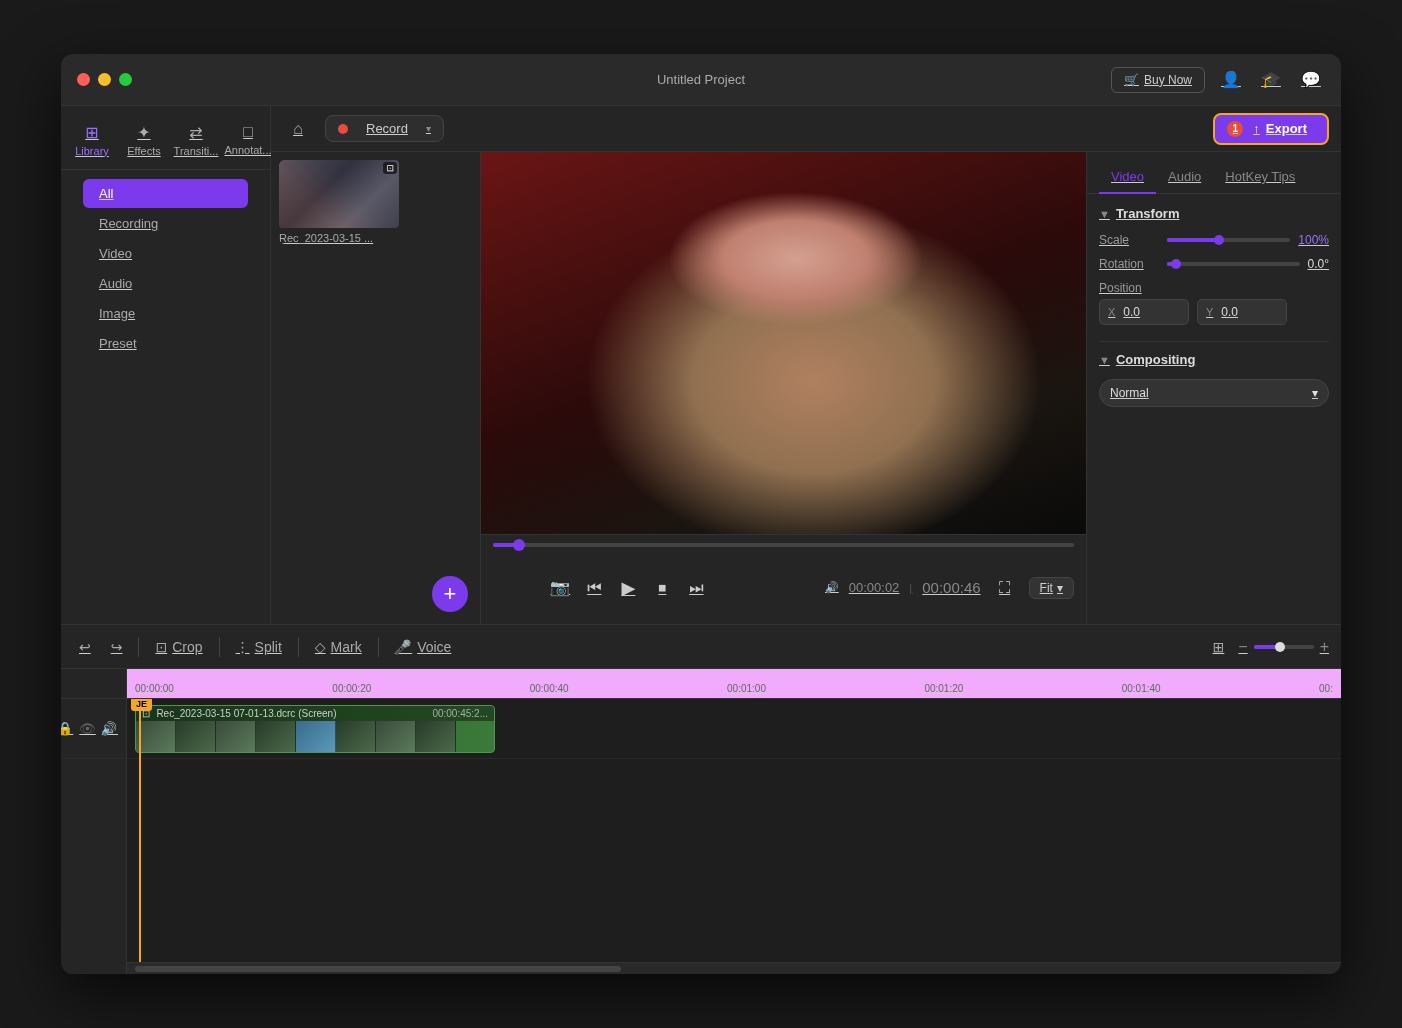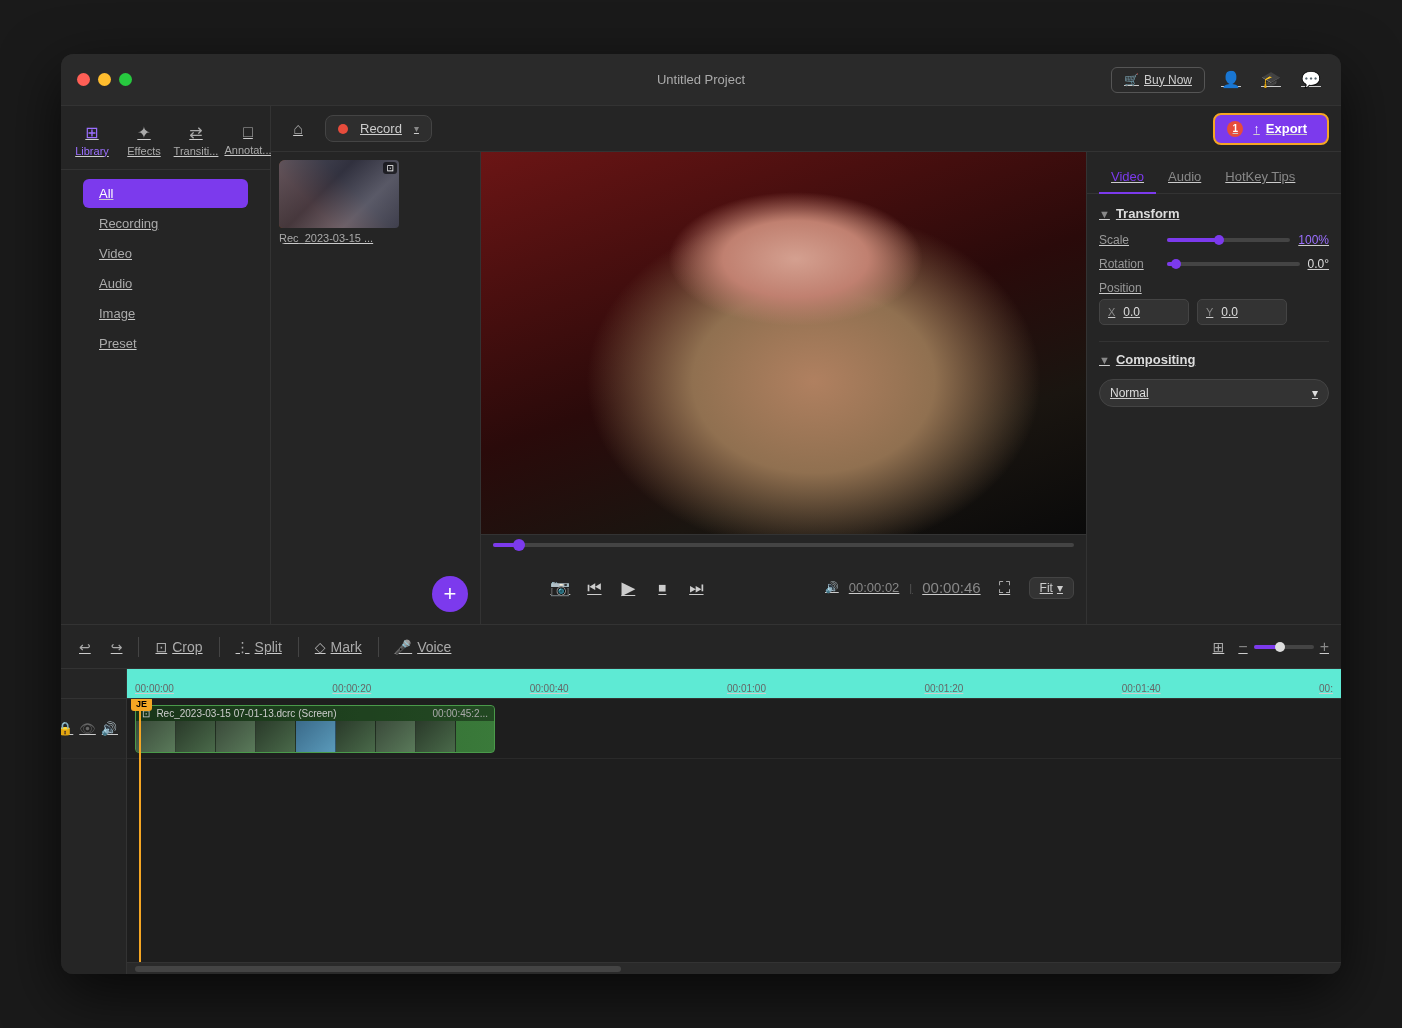--- a/index.html
+++ b/index.html
@@ -192,21 +192,21 @@
     }
     .record-btn {
       background: #2e2e2e;
       border: 1px solid #444;
       border-radius: 8px;
       color: #ccc;
       padding: 5px 12px;
       cursor: pointer;
       display: flex;
       align-items: center;
-      gap: 12px;
+      gap: 18px;
       font-size: 13px;
     }
     .record-dot {
       width: 10px;
       height: 10px;
       background: #e74c3c;
       border-radius: 50%;
     }
     .record-chevron {
       font-size: 10px;
@@ -614,21 +614,21 @@
       flex-shrink: 0;
     }
     .timeline-ruler-area {
       flex: 1;
       display: flex;
       flex-direction: column;
       overflow: hidden;
     }
     .ruler {
       height: 30px;
-      background: #5eead4;
+      background: #f0abfc;
       border-bottom: 1px solid #333;
       display: flex;
       align-items: flex-end;
       padding: 0 8px;
       position: relative;
       flex-shrink: 0;
     }
     .ruler-marks {
       display: flex;
       width: 100%;

